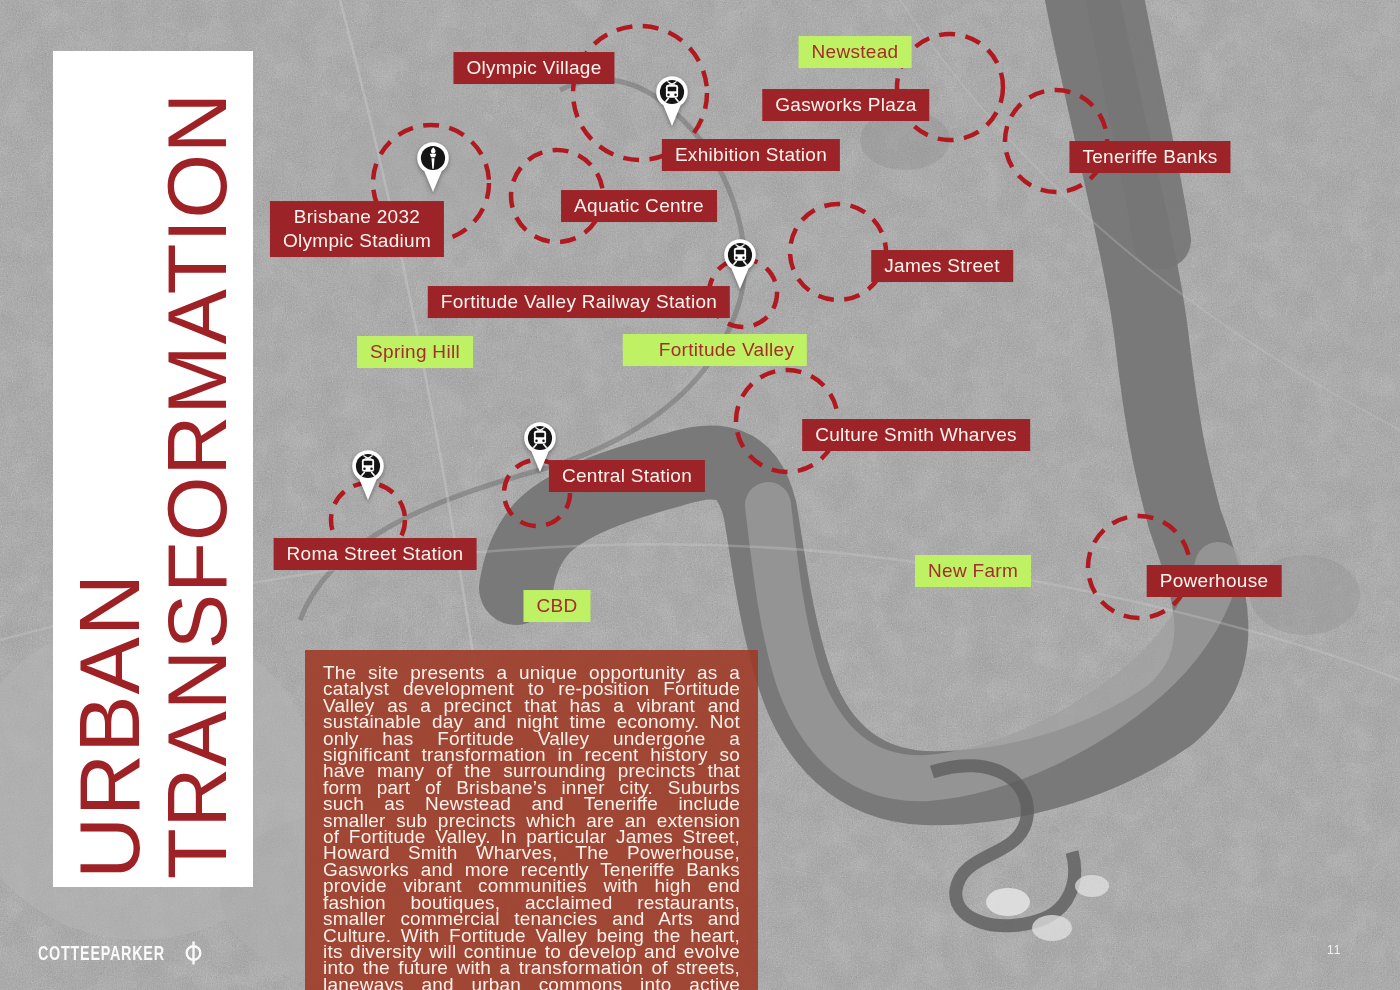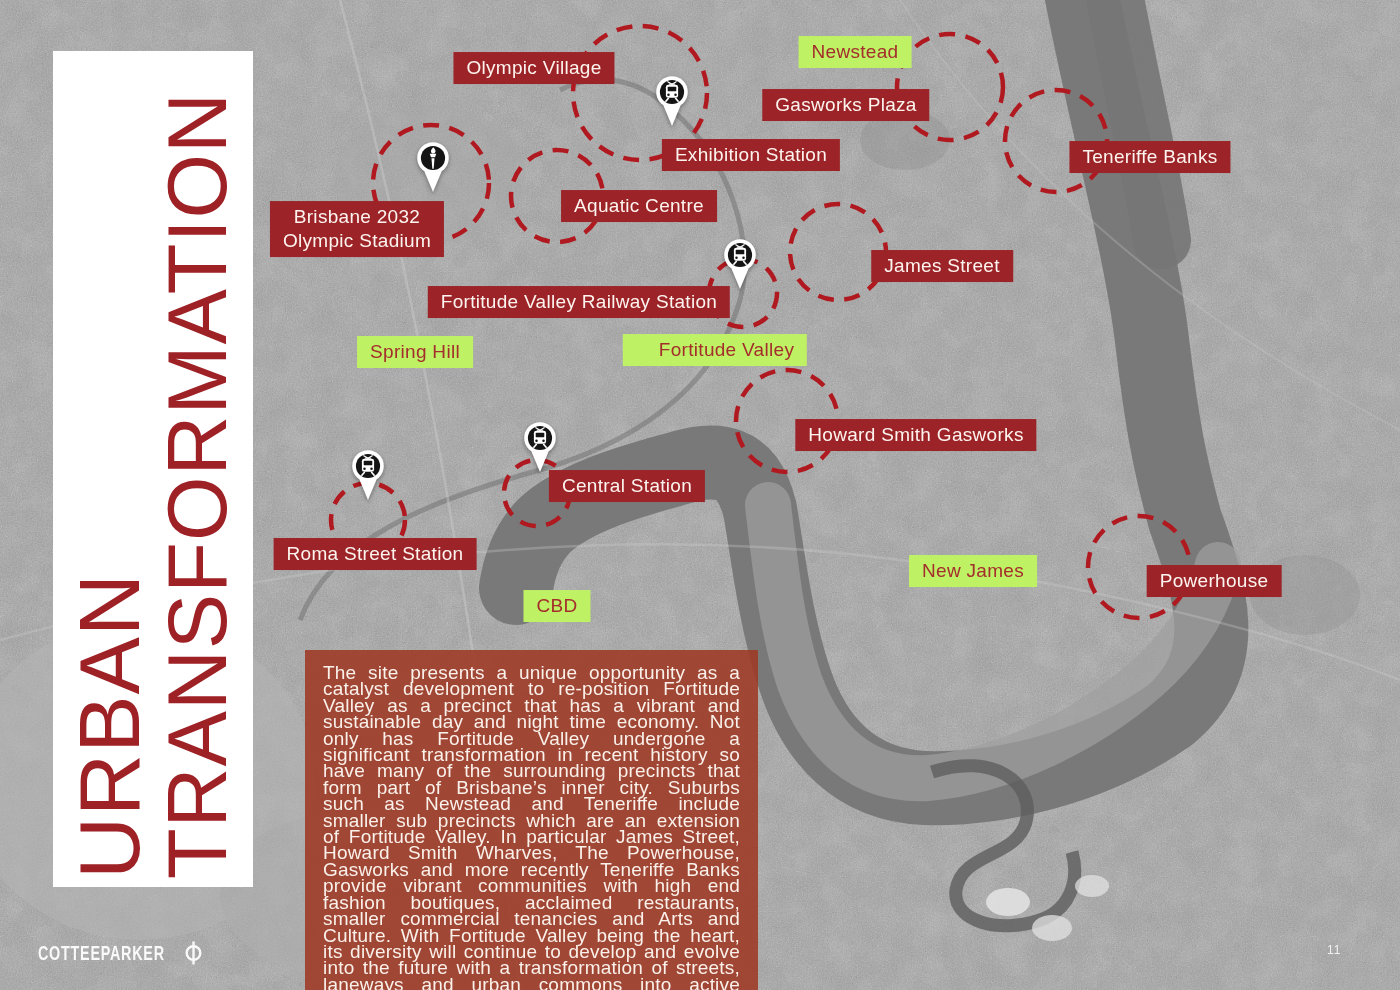--- a/index.html
+++ b/index.html
@@ -174,24 +174,24 @@
       <div class="map-label red" style="left: 846px; top: 105px;">Gasworks Plaza</div>
       <div class="map-label red" style="left: 751px; top: 155px;">Exhibition Station</div>
       <div class="map-label red" style="left: 1150px; top: 157px; text-align: center;">Teneriffe Banks</div>
       <div class="map-label red" style="left: 639px; top: 206px;">Aquatic Centre</div>
       <div class="map-label red" style="left: 357px; top: 229px;">Brisbane 2032
 Olympic Stadium</div>
       <div class="map-label red" style="left: 934px; top: 266px; margin-left: 8px;">James Street</div>
       <div class="map-label red" style="left: 579px; top: 302px;">Fortitude Valley Railway Station</div>
       <div class="map-label white" style="left: 415px; top: 352px;">Spring Hill</div>
       <div class="map-label white" style="left: 715px; top: 350px; padding-left: 36px;">Fortitude Valley</div>
-      <div class="map-label red" style="left: 916px; top: 435px;">Howard Smith Gasworks</div>
-      <div class="map-label red" style="left: 627px; top: 486px;">Central Station</div>
+      <div class="map-label red" style="left: 916px; top: 435px;">Culture Smith Wharves</div>
+      <div class="map-label red" style="left: 627px; top: 476px;">Central Station</div>
       <div class="map-label red" style="left: 375px; top: 554px;">Roma Street Station</div>
-      <div class="map-label white" style="left: 973px; top: 571px;">New James</div>
+      <div class="map-label white" style="left: 973px; top: 571px;">New Farm</div>
       <div class="map-label red" style="left: 1214px; top: 581px;">Powerhouse</div>
       <div class="map-label white" style="left: 557px; top: 606px;">CBD</div>
     </div>
 
   <div id="title-panel">
     <h1 class="vtitle urban">URBAN</h1>
     <h1 class="vtitle transformation">TRANSFORMATION</h1>
   </div>
 
   <div id="description-box">

